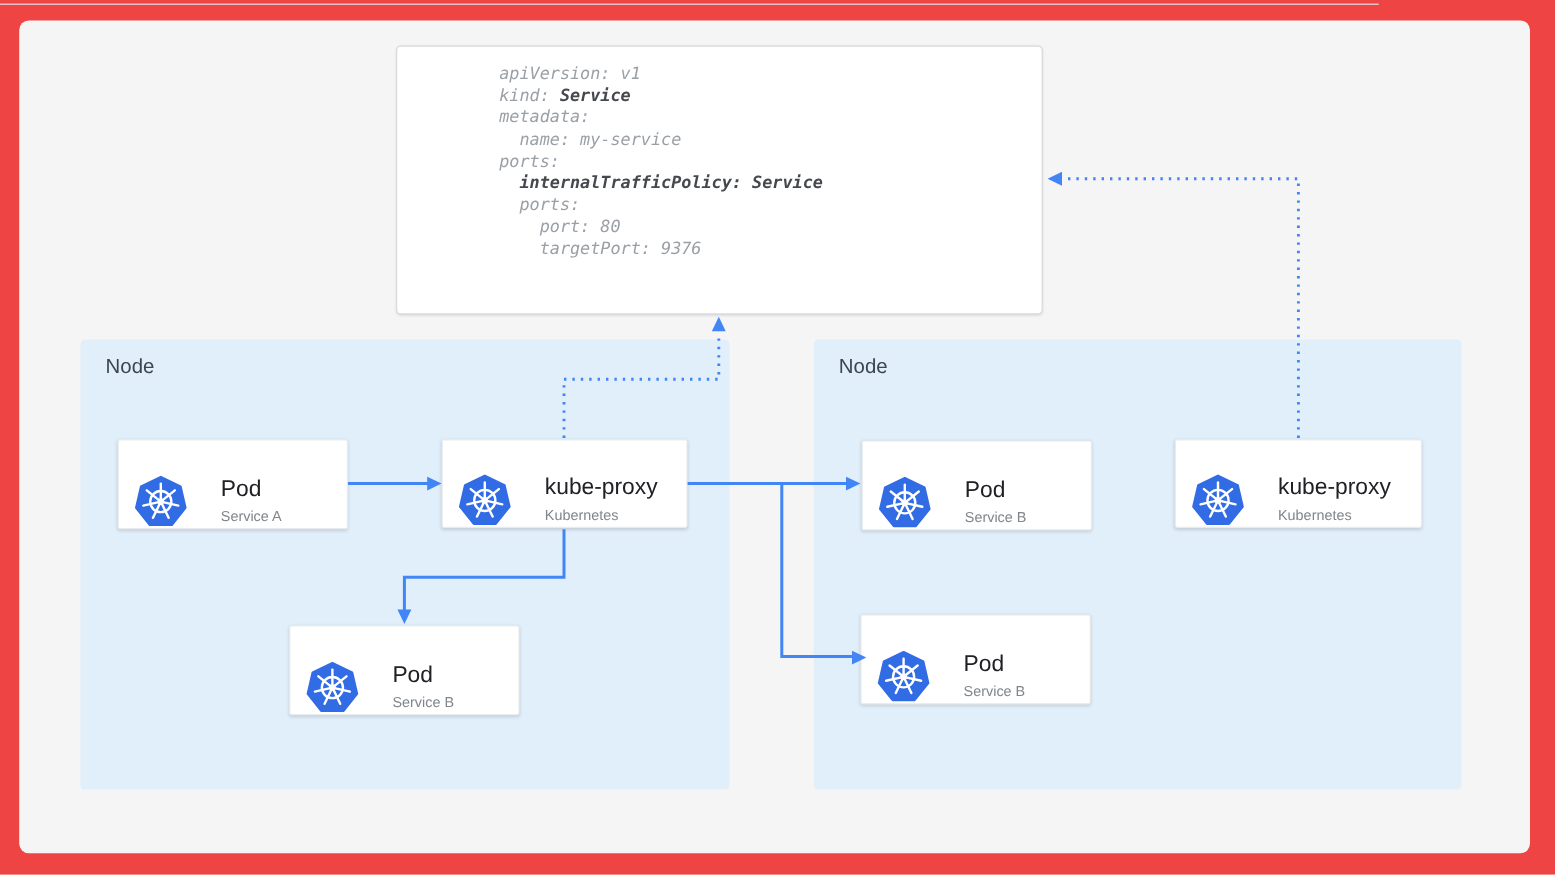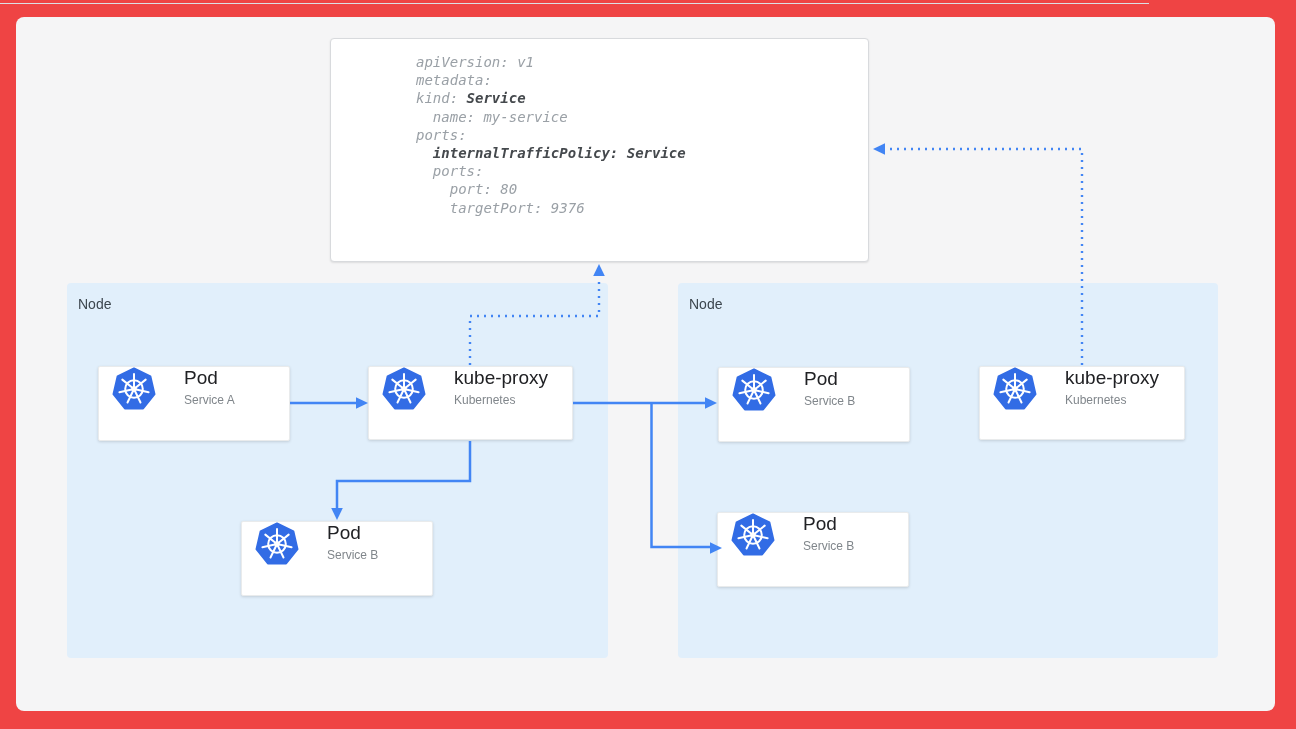--- a/index.html
+++ b/index.html
@@ -15,26 +15,26 @@
         box-shadow:0 1px 2px rgba(0,0,0,.10);box-sizing:border-box;
         padding:14px 0 0 85px;}
   .code-line{font-family:"DejaVu Sans Mono",monospace;font-style:italic;
         font-size:14px;line-height:18.2px;color:#9aa0a6;white-space:pre;}
   .code-line .b{font-weight:bold;color:#45494d;}
 
   
   .node-panel{position:absolute;background:#e1effb;border-radius:4px;}
   .node-left{left:67px;top:283px;width:541px;height:375px;}
   .node-right{left:678px;top:283px;width:540px;height:375px;}
-  .node-label{position:absolute;left:11px;top:13px;font-size:14px;color:#3c464e;}
+  .node-label{position:absolute;left:21px;top:13px;font-size:17px;color:#3c464e;}
 
   
   .entity-card{position:absolute;background:#ffffff;border:1px solid #e9ebec;
         border-radius:2px;box-shadow:0 1px 3px rgba(0,0,0,.14);
-        box-sizing:border-box;display:flex;align-items:flex-start;padding-left:13px;}
+        box-sizing:border-box;display:flex;align-items:flex-end;padding-left:13px;}
   .card-pod-a{left:98px;top:366px;width:192px;height:75px;}
   .card-kproxy-left{left:368px;top:366px;width:205px;height:74px;}
   .card-pod-b-left{left:241px;top:521px;width:192px;height:75px;}
   .card-pod-b-r1{left:718px;top:367px;width:192px;height:75px;}
   .card-pod-b-r2{left:717px;top:512px;width:192px;height:75px;}
   .card-kproxy-right{left:979px;top:366px;width:206px;height:74px;}
   .k8s-icon{width:44px;height:44px;flex:0 0 44px;}
   .card-text{margin-left:28px;}
   .card-title{font-size:19px;color:#202124;line-height:22px;}
   .card-subtitle{font-size:12px;color:#80868b;line-height:19px;margin-top:2px;}
@@ -44,22 +44,22 @@
 </head>
 <body>
 
 <div class="page">
   <div class="top-rule"></div>
   <div class="diagram-surface"></div>
 
   <div class="yaml-box">
     <div>
         <div class="code-line"><span>apiVersion: v1</span></div>
+        <div class="code-line"><span>kind: </span><span class="b">Service</span></div>
         <div class="code-line"><span>metadata:</span></div>
-        <div class="code-line"><span>kind: </span><span class="b">Service</span></div>
         <div class="code-line"><span>  name: my-service</span></div>
         <div class="code-line"><span>ports:</span></div>
         <div class="code-line"><span>  </span><span class="b">internalTrafficPolicy: Service</span></div>
         <div class="code-line"><span>  ports:</span></div>
         <div class="code-line"><span>    port: 80</span></div>
         <div class="code-line"><span>    targetPort: 9376</span></div>
       </div>
   </div>
 
   <div class="node-panel node-left">

